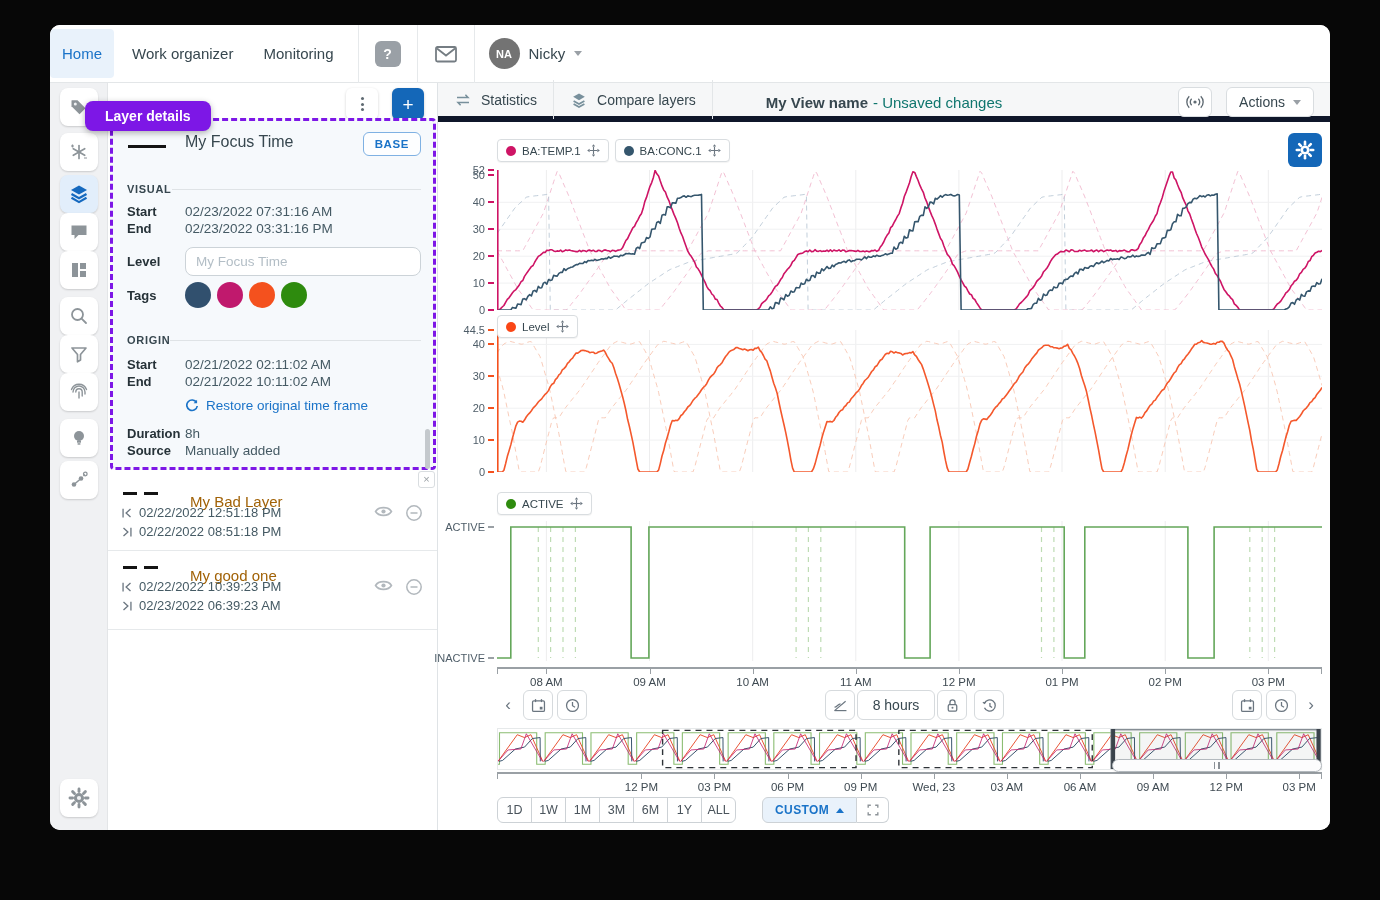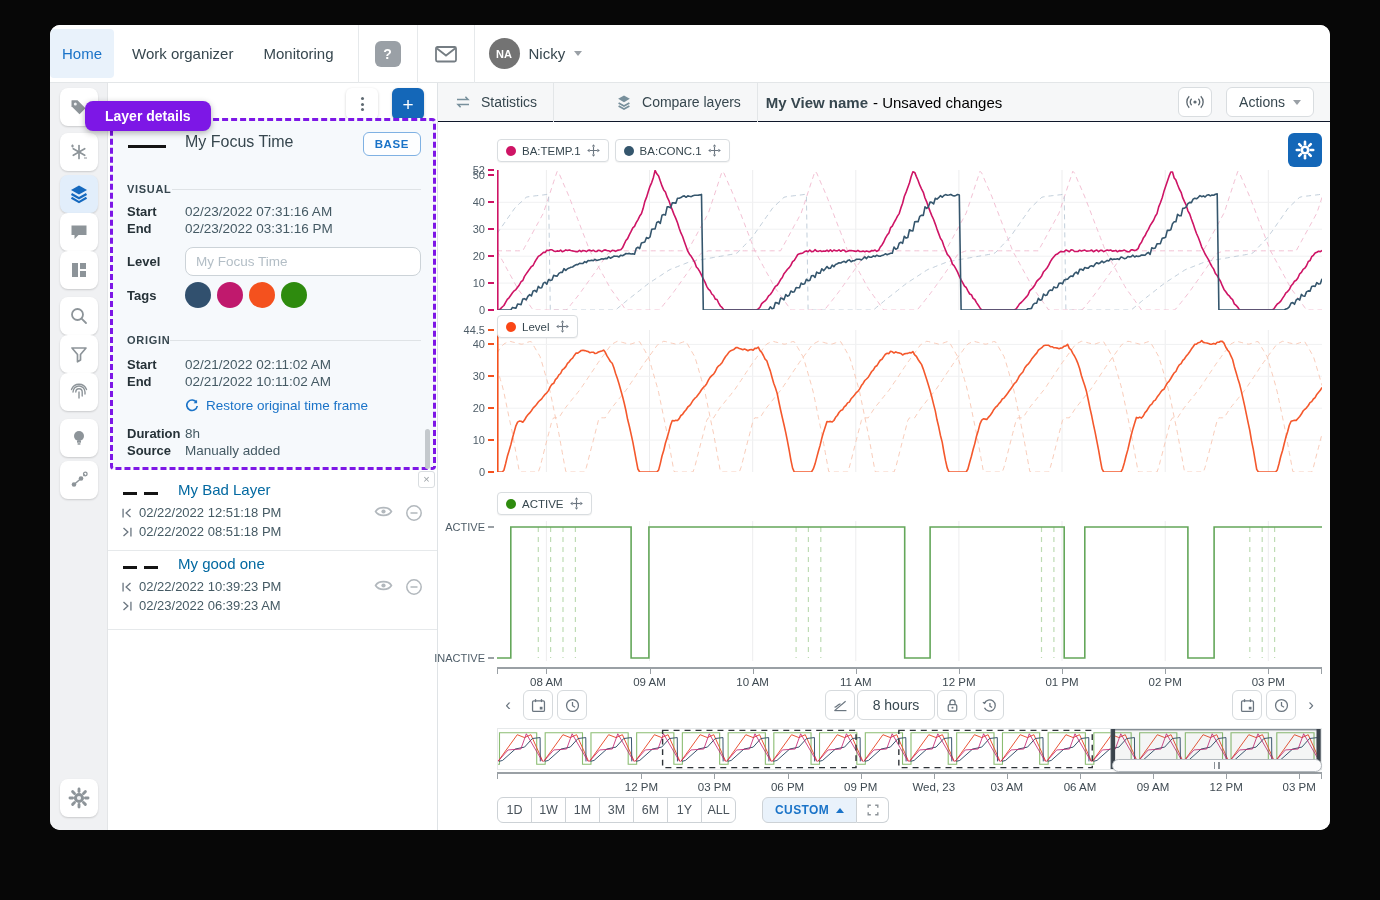--- a/index.html
+++ b/index.html
@@ -48,34 +48,34 @@
   .row .val{font-size:13.5px;color:#455a64;}
   .nameinput{flex:1;height:29px;border:1px solid #ccd3d8;border-radius:8px;background:#fff;padding:0 10px;font-size:13.5px;color:#455a64;font-family:inherit;outline:none;}
   .nameinput::placeholder{color:#b3bec6;opacity:1;}
   .tags{display:flex;gap:6px;}
   .tagdot{width:26px;height:26px;border-radius:50%;display:inline-block;cursor:pointer;}
   .restore{position:absolute;left:72px;display:flex;align-items:center;gap:7px;font-size:13.5px;color:#1a73c8;cursor:pointer;text-decoration:none;}
   .panel-scroll{position:absolute;right:7px;top:346px;width:5px;height:40px;background:#c4c9cd;border-radius:3px;z-index:45;cursor:pointer;}
   .panel-close{position:absolute;right:2px;top:388px;width:17px;height:17px;border:1px solid #d9dde0;border-radius:3px;background:#fff;color:#9aa0a5;font-size:11px;line-height:1;display:grid;place-items:center;cursor:pointer;z-index:45;padding:0;}
   .layer-list{position:absolute;top:394px;left:0;right:0;}
   .layer-item{position:relative;height:74px;border-bottom:1px solid #e6e9eb;background:#fff;cursor:pointer;}
-  .layer-item h3{position:absolute;left:70px;top:4px;font-size:15px;font-weight:400;color:#0369a1;margin:0;}
+  .layer-item h3{position:absolute;left:70px;top:4px;font-size:15px;font-weight:400;color:#a16207;margin:12px;}
   .swatch-dashed{position:absolute;left:15px;top:15px;display:flex;gap:7px;}
   .swatch-dashed i{width:14px;height:3px;background:#141414;}
   .lrow{position:absolute;left:12px;display:flex;align-items:center;gap:5px;font-size:13px;color:#455a64;}
   .eyebtn,.removebtn{position:absolute;border:none;background:none;padding:0;cursor:pointer;display:grid;place-items:center;}
   .eyebtn{right:44px;top:27px;}
   .removebtn{right:14px;top:27px;}
   
   .main{position:absolute;left:388px;top:58px;right:0;bottom:0;background:#fff;}
-  .vtoolbar{position:absolute;left:0;top:0;right:0;height:39px;background:#f6f7f8;border-bottom:1px solid #0f172a;display:flex;align-items:center;gap:45px;}
+  .vtoolbar{position:absolute;left:0;top:0;right:0;height:39px;background:#f6f7f8;border-bottom:6px solid #0f172a;display:flex;align-items:center;}
   .tb-btn{height:39px;padding:0 16px;display:flex;align-items:center;gap:9px;border:none;border-right:1px solid #e3e6e8;font-size:14px;color:#37474f;background:transparent;cursor:pointer;font-family:inherit;}
   .view-title{position:absolute;left:50%;transform:translateX(-50%);top:0;line-height:39px;white-space:nowrap;font-size:15px;}
   .view-title b{color:#37474f;font-weight:700;}
-  .view-title span{color:#000000;margin-left:5px;}
+  .view-title span{color:#0f766e;margin-left:5px;}
   .tb-right{position:absolute;right:16px;top:4px;display:flex;gap:14px;align-items:center;}
   .livebtn{width:34px;height:30px;background:#fff;border:1px solid #d9dde0;border-radius:6px;display:grid;place-items:center;cursor:pointer;}
   .actionsbtn{height:30px;background:#fff;border:1px solid #d9dde0;border-radius:6px;padding:0 12px;display:flex;align-items:center;gap:8px;font-size:14px;color:#37474f;cursor:pointer;font-family:inherit;}
   .gearbtn{position:absolute;top:50px;right:8px;width:34px;height:34px;background:#1467b8;border:none;border-radius:6px;display:grid;place-items:center;cursor:pointer;z-index:10;}
   .legend{position:absolute;left:59px;display:flex;z-index:5;}
   .chip{display:inline-flex;align-items:center;gap:6px;border:1px solid #d9dde0;border-radius:4px;background:#fff;padding:4px 8px;font-size:11.5px;color:#37474f;margin-right:6px;box-shadow:0 1px 1px rgba(0,0,0,.05);cursor:pointer;}
   .chip .dot{width:10px;height:10px;border-radius:50%;flex:none;}
   #legend1{top:56px}#legend2{top:232px}#legend3{top:409px}
   .plot{position:absolute;left:59px;width:825px;}
   .plot svg{display:block;width:100%;height:100%;}

